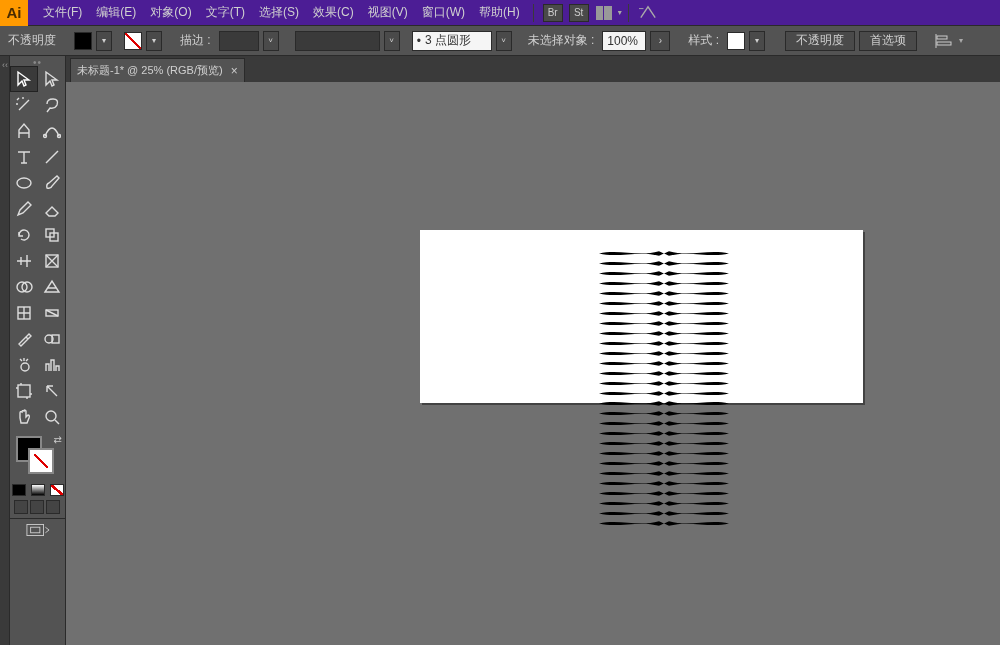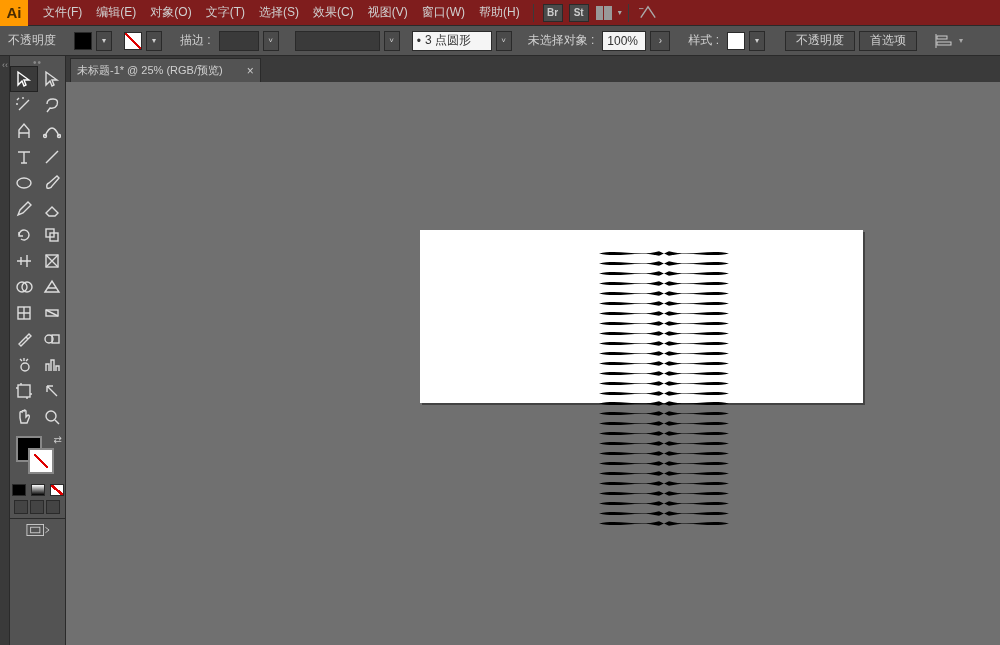--- a/index.html
+++ b/index.html
@@ -1,23 +1,23 @@
 <!DOCTYPE html>
 <html><head>
 <meta charset="utf-8">
 <style>
 * { margin:0; padding:0; box-sizing:border-box; font-family:"Microsoft YaHei",Arial,sans-serif; }
 body { width:1000px; height:645px; background:#535353; overflow:hidden; font-size:12px; color:#d0d0d0; display:flex; flex-direction:column; }
 
 
-.menubar { height:26px; background:#7f1d1d; display:flex; align-items:center; border-bottom:1px solid #2a2a2a; }
+.menubar { height:26px; background:#4c1d95; display:flex; align-items:center; border-bottom:1px solid #2a2a2a; }
 .ai-logo { width:28px; height:26px; background:#ff9a00; color:#4a2c00; font-weight:bold; font-size:15px; display:flex; align-items:center; justify-content:center; margin-right:8px; }
 .menu-item { padding:0 7px; height:15px; display:flex; align-items:center; cursor:default; }
 .menu-sep { width:1px; height:18px; background:#3a3a3a; margin:0 6px; }
-.menu-icon { width:20px; height:18px; background:#4a4a4a; border:1px solid #2a2a2a; margin:0 3px; display:flex; align-items:center; justify-content:center; font-size:10px; color:#ccc;font-weight:bold; }
+.menu-icon { width:20px; height:18px; background:#4a4a4a; border:1px solid #2a2a2a; margin:0 3px; display:flex; align-items:center; justify-content:center; font-size:10px; color:#ccc; }
 .layout-icon { width:16px; height:14px; display:flex; gap:1px; margin:0 4px; }
 .layout-icon span { flex:1; background:#999; }
 .dd-arrow { margin-left:2px; font-size:8px; color:#aaa; }
 
 
 .ctrlbar { height:30px; background:#535353; border-bottom:1px solid #2a2a2a; display:flex; align-items:center; padding:0 8px; gap:4px; }
 .ctrl-label { margin-right:4px; }
 .swatch { width:18px; height:18px; border:1px solid #2a2a2a; position:relative; }
 .swatch.black { background:#000; }
 .swatch.white { background:#fff; }
@@ -50,21 +50,21 @@
 .mode { flex:1; height:16px; display:flex; align-items:center; justify-content:center; }
 .mode .mswatch { width:14px; height:12px; border:1px solid #2a2a2a; }
 .screenmodes { display:flex; width:56px; margin-top:2px; gap:2px; padding:0 4px; }
 .screenmodes span { width:14px; height:14px; background:#444; border:1px solid #2a2a2a; }
 .edit-toggle { width:56px; height:22px; margin-top:4px; display:flex; align-items:center; justify-content:center; border-top:1px solid #2a2a2a; }
 .edit-toggle svg { width:24px; height:14px; }
 
 
 .tabwrap { flex:1; display:flex; flex-direction:column; }
 .tabbar { height:26px; background:#3a3a3a; display:flex; align-items:flex-end; padding-left:4px; }
-.doctab { height:24px; background:#535353; border:1px solid #2a2a2a; border-bottom:none; padding:0 6px; display:flex; align-items:center; gap:24px; font-size:11px; }
+.doctab { height:24px; background:#535353; border:1px solid #2a2a2a; border-bottom:none; padding:0 6px; display:flex; align-items:center; gap:8px; font-size:11px; }
 .doctab .x { font-size:12px; color:#ccc; cursor:default; }
 
 
 .canvas { flex:1; background:#707070; position:relative; overflow:hidden; }
 .artboard { position:absolute; left:354px; top:148px; width:443px; height:173px; background:#fff; box-shadow:2px 2px 0 rgba(0,0,0,0.4); }
 .artwork { position:absolute; left:473px; top:168px; width:250px; height:300px; }
 .stripe { position:absolute; left:0; width:250px; height:7px; }
 .stripe svg { width:100%; height:100%; display:block; overflow:visible; }
 </style>
 </head>

